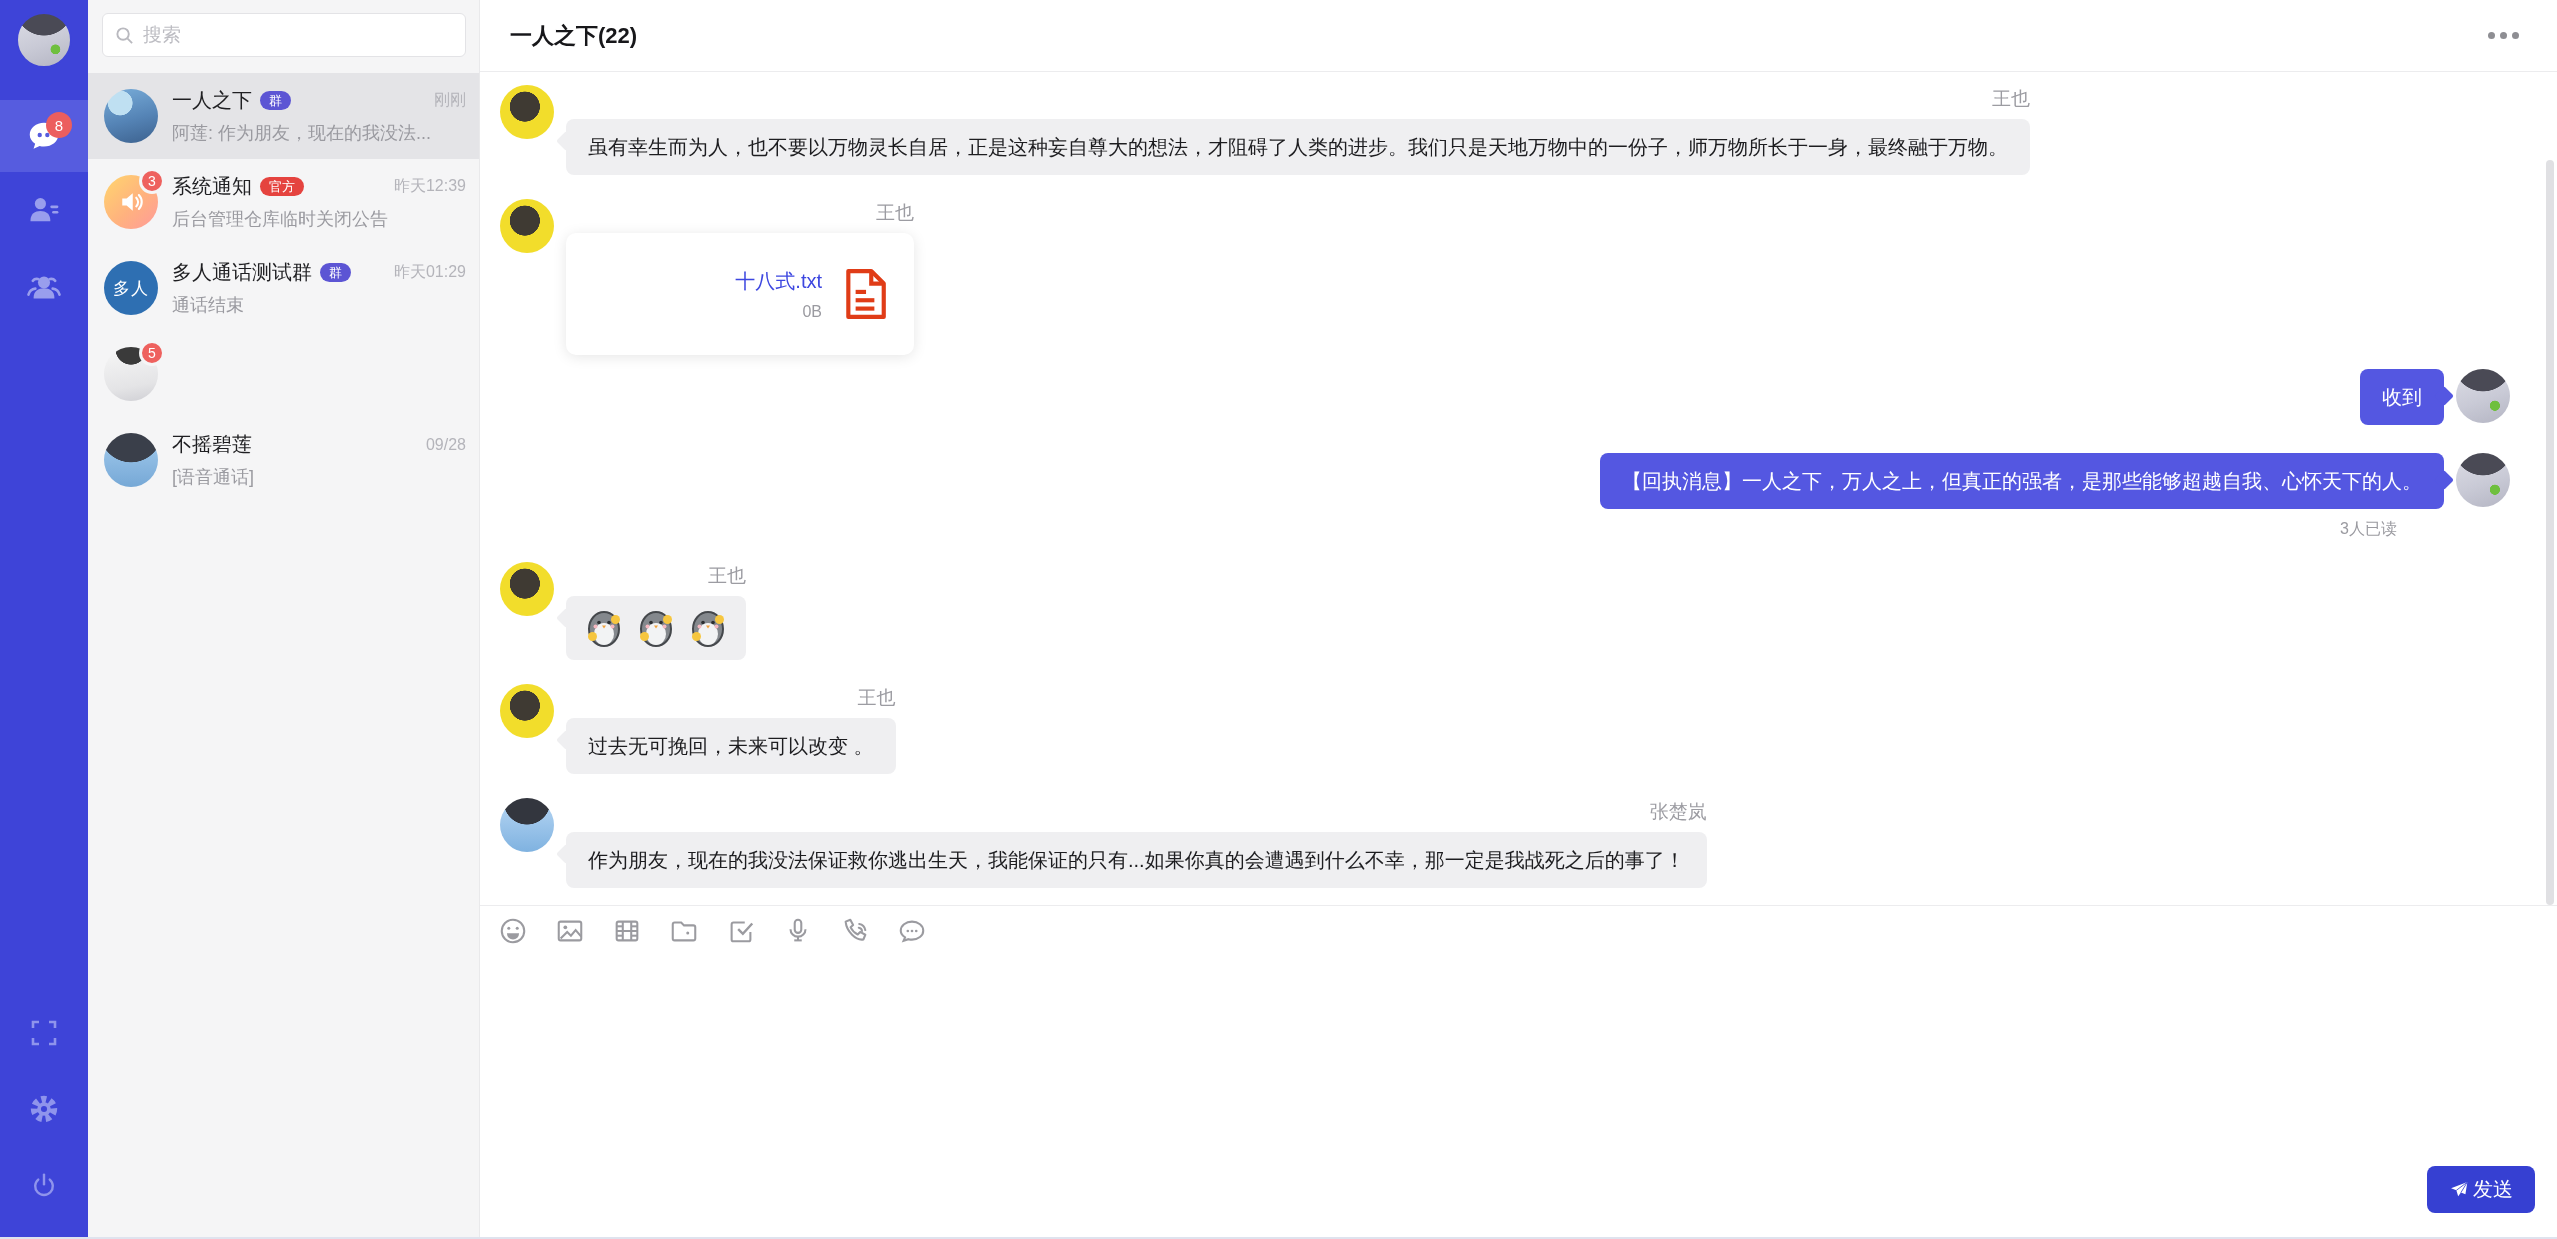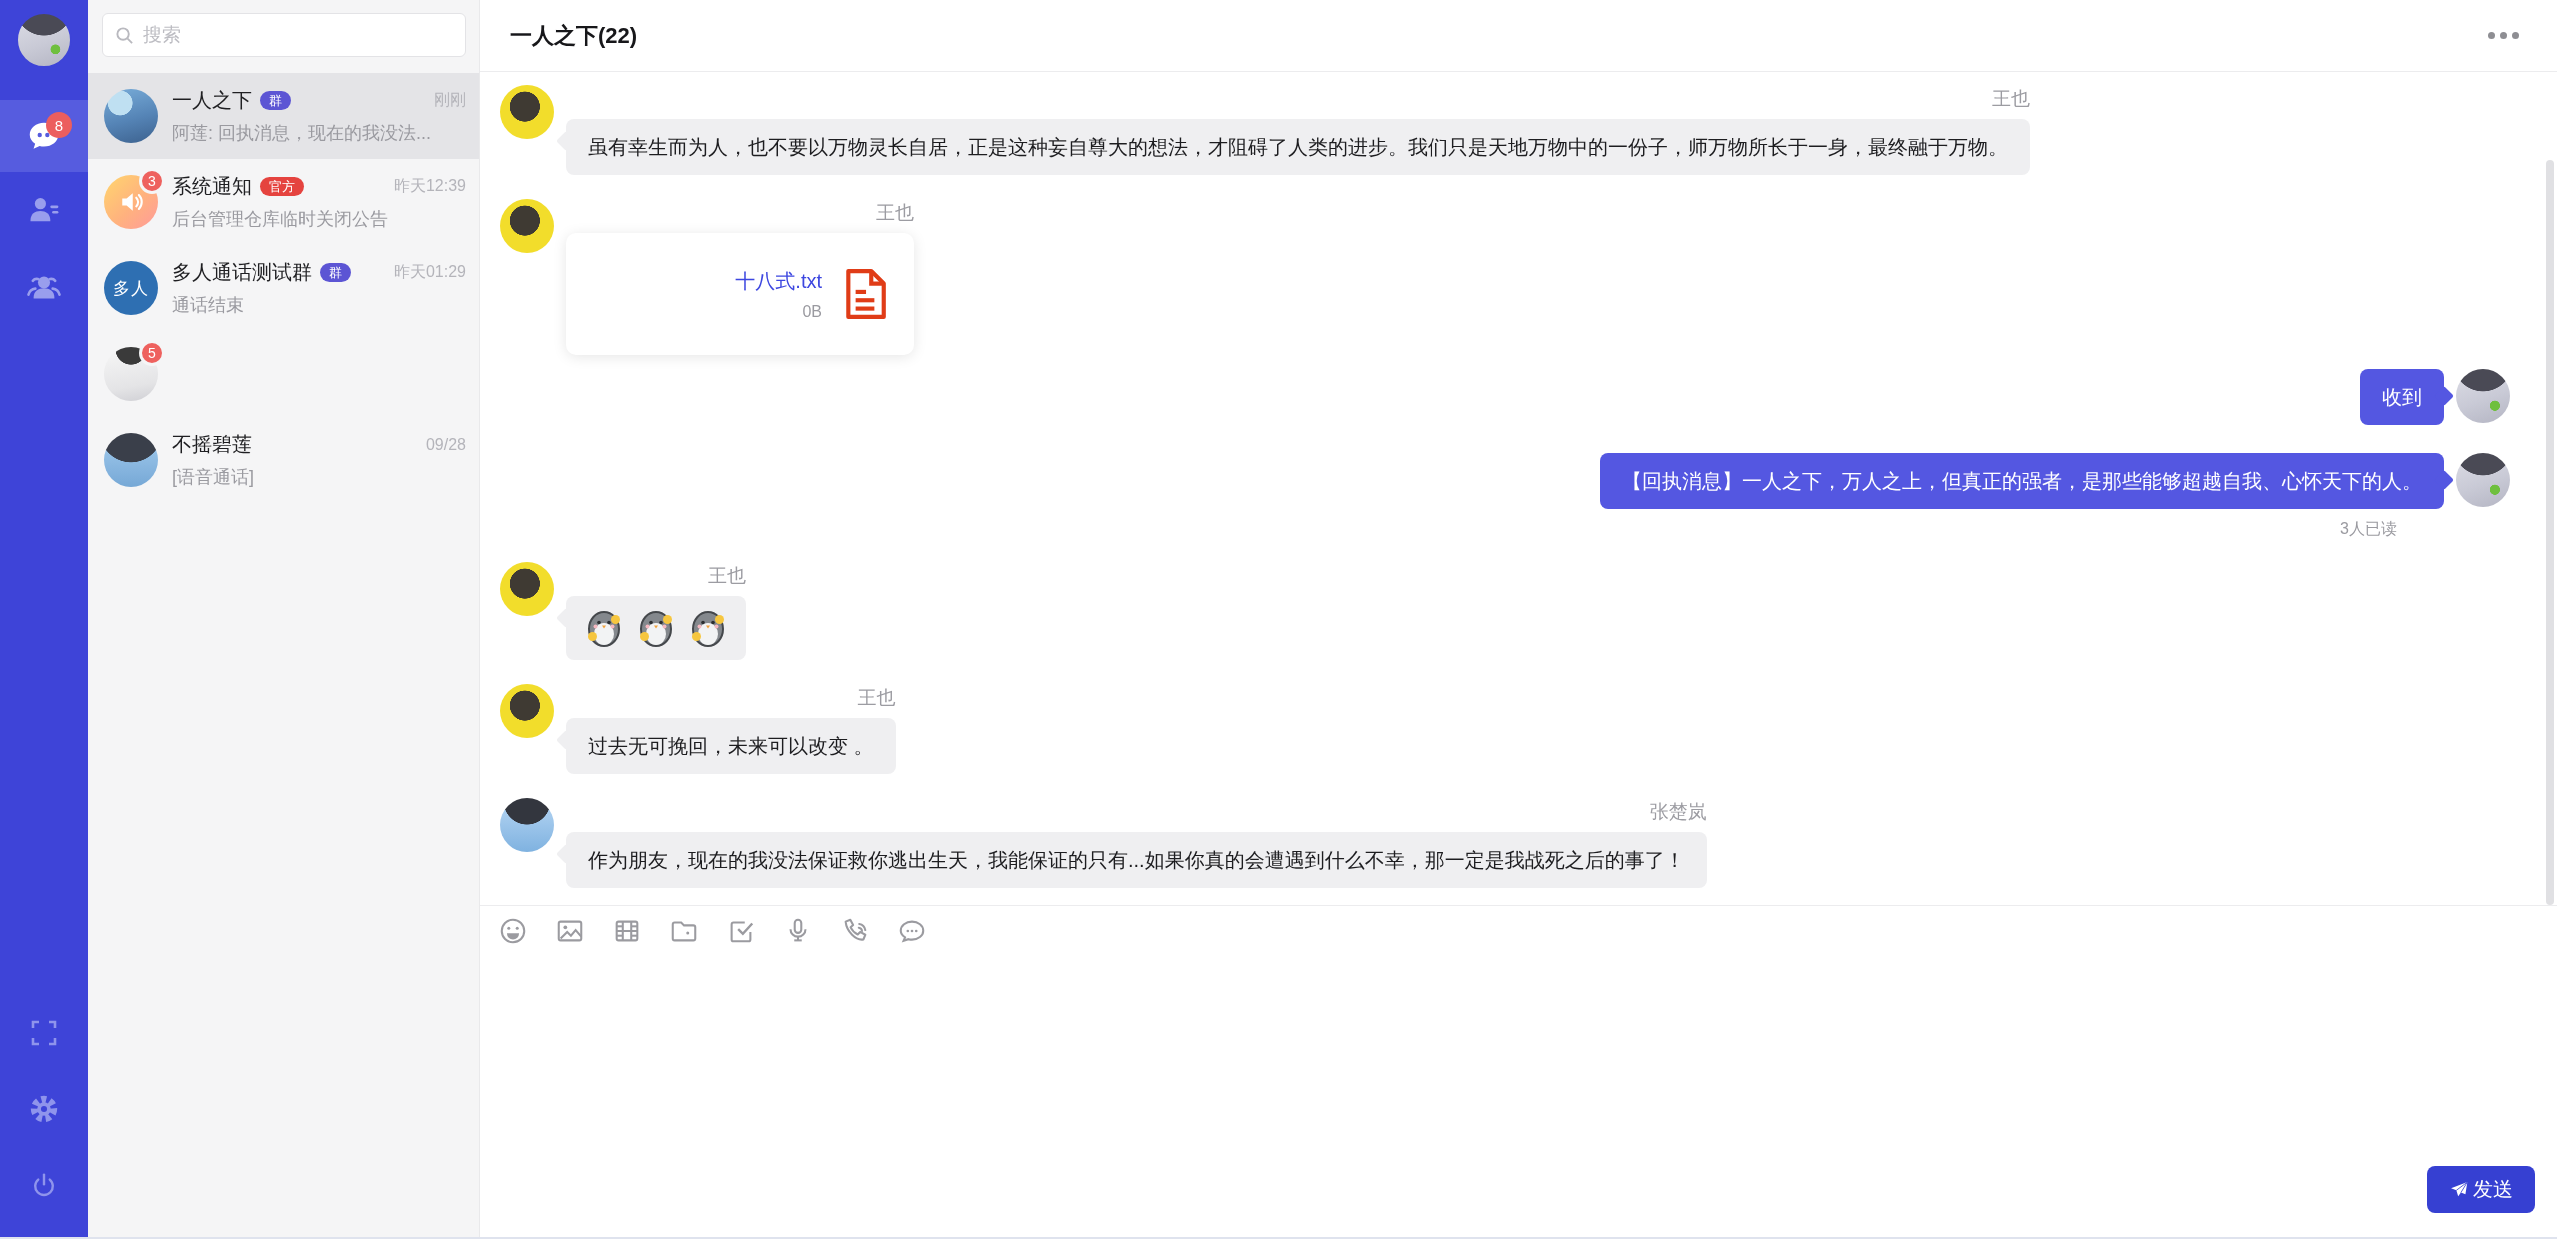--- a/index.html
+++ b/index.html
@@ -182,21 +182,21 @@
     <div class="chat-item selected">
       <div class="ci-avatar-wrap">
           <div class="ci-avatar av-group1"></div>
         </div>
       <div class="ci-body">
         <div class="ci-row1">
           <span class="ci-name">一人之下</span>
           <span class="pill pill-group">群</span>
           <span class="ci-time">刚刚</span>
         </div>
-        <div class="ci-preview">阿莲: 回执消息，现在的我没法...</div>
+        <div class="ci-preview">阿莲: 作为朋友，现在的我没法...</div>
       </div>
     </div>
 
     <div class="chat-item">
       <div class="ci-avatar-wrap">
         <div class="ci-avatar av-system">
           <svg width="28" height="28" viewBox="0 0 32 32">
             <path d="M6 12v8h5l7 6V6l-7 6z" fill="#fff"></path>
             <path d="M22 11a7 7 0 010 10M25 8a11.5 11.5 0 010 16" stroke="#fff" stroke-width="2.4" fill="none" stroke-linecap="round"></path>
           </svg>

